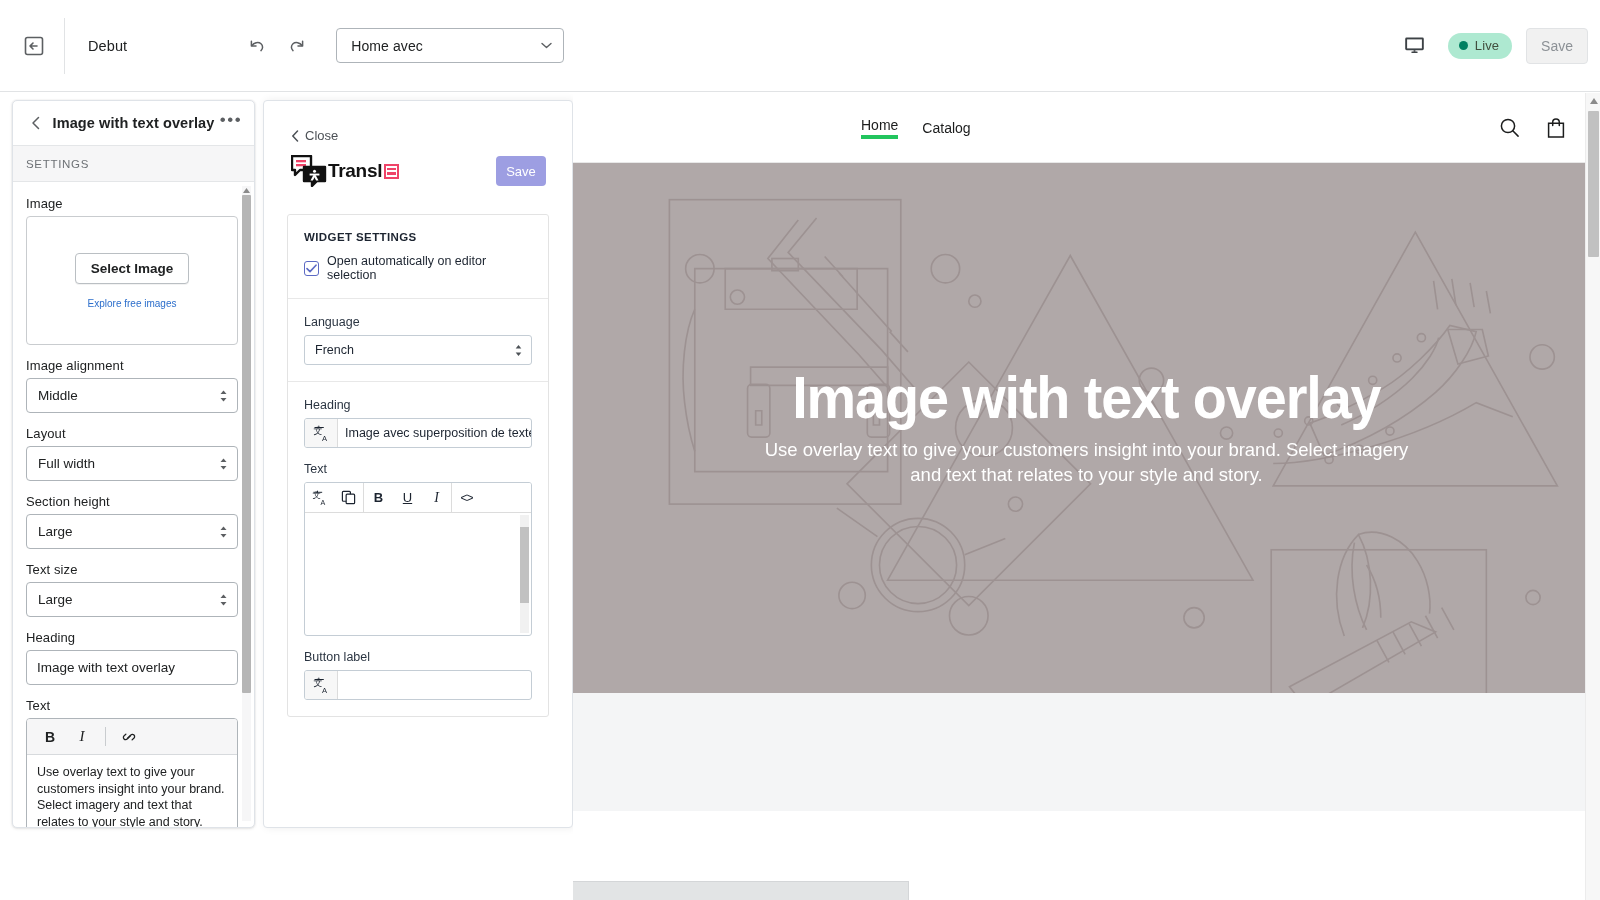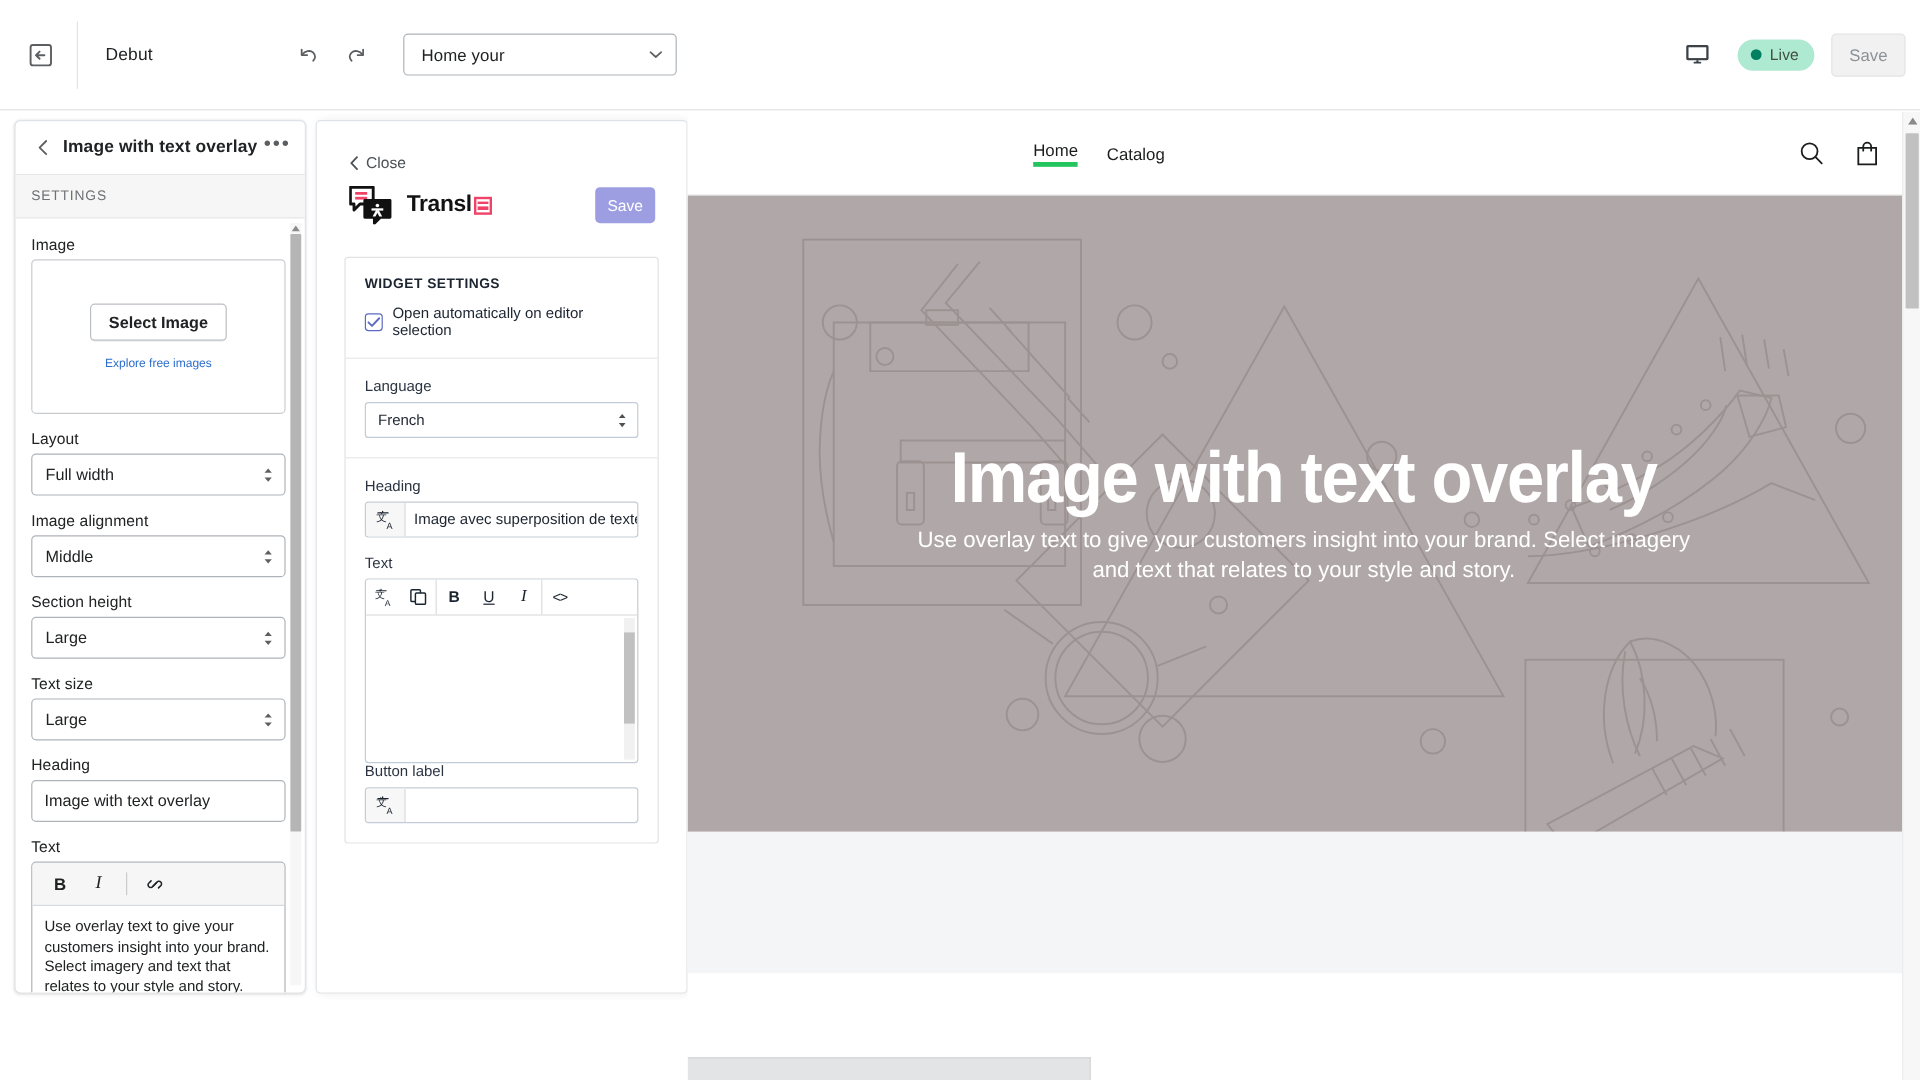--- a/index.html
+++ b/index.html
@@ -285,21 +285,21 @@
     gap: 5px;
     margin: 27px 0 12px 27px;
     cursor: pointer;
     width: fit-content;
   }
   .md-close-text { font-size: 13px; color: #4c5156; }
   .md-head {
     display: flex; align-items: center;
     margin: 10px 26px 0 27px;
   }
-  .logo-wrap { display: flex; align-items: center; gap: 12px; }
+  .logo-wrap { display: flex; align-items: center; gap: 1px; }
   .logo-mark { width: 36px; height: 32px; flex: none; }
   .logo-text {
     font-size: 19px; font-weight: bold;
     color: #121212; letter-spacing: -.3px;
     display: flex; align-items: center; gap: 1px;
   }
   .logo-8 {
     display: inline-block;
     width: 15px; height: 15px;
     border: 2.5px solid #ef4368;
@@ -544,21 +544,21 @@
     </div>
     <div class="hist-btn">
       <svg width="20" height="20" viewBox="0 0 20 20">
         <path d="M15 9.5C13 6.5 8.5 5.5 6 7.8c-2.2 2-2 5.2 0 6.8" fill="none" stroke="#5c5f62" stroke-width="1.5" stroke-linecap="round"></path>
         <path d="M15.6 5.3v4.6H11" fill="none" stroke="#5c5f62" stroke-width="1.5" stroke-linecap="round" stroke-linejoin="round"></path>
       </svg>
     </div>
   </div>
 
   <div class="page-select">
-    <span class="page-select-label">Home your</span>
+    <span class="page-select-label">Home avec</span>
     <svg width="11" height="7" viewBox="0 0 11 7">
       <path d="M1 1.5l4.5 4 4.5-4" fill="none" stroke="#5c5f62" stroke-width="1.4" stroke-linecap="round" stroke-linejoin="round"></path>
     </svg>
   </div>
 
   <div class="topbar-right">
     <div class="device-btn">
       <svg width="21" height="19" viewBox="0 0 21 19">
         <rect x="1.2" y="1.6" width="18.6" height="12.6" rx="1.4" fill="#3d4246"></rect>
         <rect x="3.1" y="3.4" width="14.8" height="9" fill="#ffffff"></rect>
@@ -594,34 +594,34 @@
 
       <div class="fld">
         <div class="fld-label">Image</div>
         <div class="img-drop">
           <div class="select-image-btn">Select Image</div>
           <div class="explore-link">Explore free images</div>
         </div>
       </div>
 
       <div class="fld">
-        <div class="fld-label">Layout</div>
+        <div class="fld-label">Image alignment</div>
         <div class="sel">
-          <span class="sel-label">Full width</span>
+          <span class="sel-label">Middle</span>
           <svg width="9" height="14" viewBox="0 0 9 14">
             <path d="M4.5 1.5L7.5 5h-6z" fill="#5c5f62"></path>
               <path d="M4.5 12.5L7.5 9h-6z" fill="#5c5f62"></path>
           </svg>
         </div>
       </div>
 
       <div class="fld">
-        <div class="fld-label">Image alignment</div>
+        <div class="fld-label">Layout</div>
         <div class="sel">
-          <span class="sel-label">Middle</span>
+          <span class="sel-label">Full width</span>
           <svg width="9" height="14" viewBox="0 0 9 14">
             <path d="M4.5 1.5L7.5 5h-6z" fill="#5c5f62"></path>
               <path d="M4.5 12.5L7.5 9h-6z" fill="#5c5f62"></path>
           </svg>
         </div>
       </div>
 
       <div class="fld">
         <div class="fld-label">Section height</div>
         <div class="sel">
@@ -781,21 +781,21 @@
             </div>
           </div>
           <div class="md-rte-body">
             <div class="md-rte-scroll">
               <div class="md-rte-thumb"></div>
             </div>
           </div>
         </div>
       </div>
 
-      <div style="">
+      <div style="margin-top:14px;">
         <div class="md-label">Button label</div>
         <div class="md-input-group">
           <div class="md-input-addon">
             <svg width="17" height="17" viewBox="0 0 18 18">
               <text x="0.5" y="9.5" font-family="'Liberation Sans',sans-serif" font-size="9.5" fill="#1c2430">文</text>
               <path d="M2 2.6h9M6.2 1.2v1.4" stroke="#1c2430" stroke-width="1.1" fill="none" stroke-linecap="round"></path>
               <text x="9.6" y="16.6" font-family="'Liberation Sans',sans-serif" font-size="8" fill="#1c2430">A</text>
             </svg>
           </div>
           <div class="md-input-val"></div>

